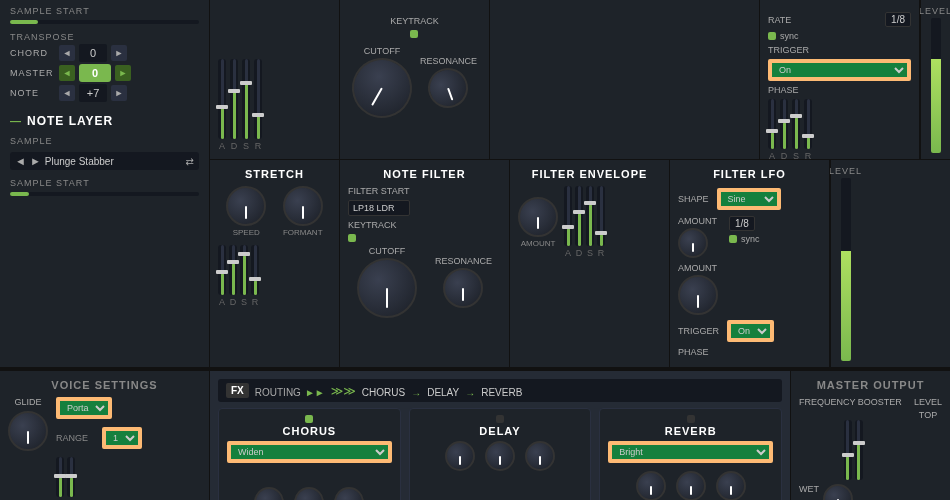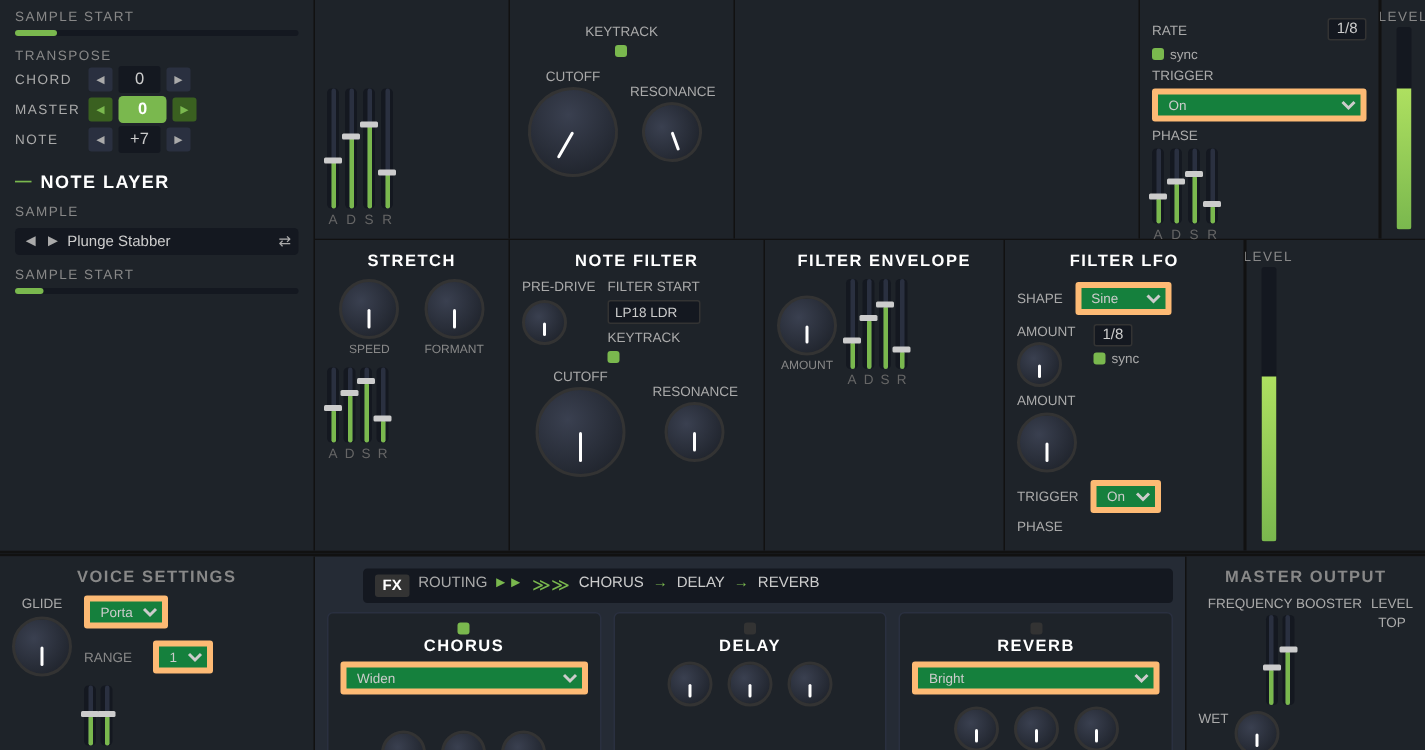--- a/index.html
+++ b/index.html
@@ -330,27 +330,26 @@
       font-size: 11px;
       color: #888;
       letter-spacing: 1px;
       font-weight: bold;
       text-align: center;
       margin-bottom: 6px;
     }
 
     .fx-routing-bar {
       display: flex;
-      align-items: flex-start;
+      align-items: flex-end;
       gap: 6px;
       background: #141820;
       padding: 4px 8px;
       border-radius: 3px;
       margin-bottom: 6px;
-      margin-left: 24px;
     }
 
     .fx-label {
       font-size: 10px;
       font-weight: bold;
       color: #fff;
       background: #333;
       padding: 2px 5px;
       border-radius: 2px;
     }
@@ -750,24 +749,20 @@
                 </div>
               </div>
               <span class="fader-label">R</span>
             </div>
           </div>
         </div>
 
         <div class="panel note-filter-panel">
           <div class="panel-title">NOTE FILTER</div>
           <div style="display:flex; gap:8px; align-items:flex-start;">
-            <div style="display:flex; flex-direction:column; gap:4px;">
-              <span style="font-size:9px; color:#aaa;">PRE-DRIVE</span>
-              <div class="knob knob-small"></div>
-            </div>
             <div style="display:flex; flex-direction:column; gap:4px;">
               <span style="font-size:9px; color:#aaa;">FILTER START</span>
               <select class="dropdown">
                 <option>LP18 LDR</option>
                 <option>HP12</option>
                 <option>BP12</option>
               </select>
               <span style="font-size:9px; color:#aaa;">KEYTRACK</span>
               <span class="led led-green"></span>
             </div>
@@ -993,21 +988,21 @@
             <div class="knob knob-small"></div>
           </div>
         </div>
       </div>
     </div>
 
     <div class="master-output">
       <div class="section-header">MASTER OUTPUT</div>
       <div style="display:flex; gap:6px; align-items:flex-start;">
         <div style="flex:1;">
-          <div style="font-size:9px; color:#aaa; text-align:right; margin-bottom:3px;">FREQUENCY BOOSTER</div>
+          <div style="font-size:9px; color:#aaa; text-align:left; margin-bottom:13px;">FREQUENCY BOOSTER</div>
           <div style="display:flex; gap:3px; justify-content:center; align-items:flex-end;">
             <div class="fader-col">
               <div class="v-fader" style="height:60px;">
                 <div class="v-fader-track" style="height:60px;">
                   <div class="v-fader-fill" style="height:40%;"></div>
                   <div class="v-fader-thumb" style="bottom:38%;"></div>
                 </div>
               </div>
             </div>
             <div class="fader-col">

